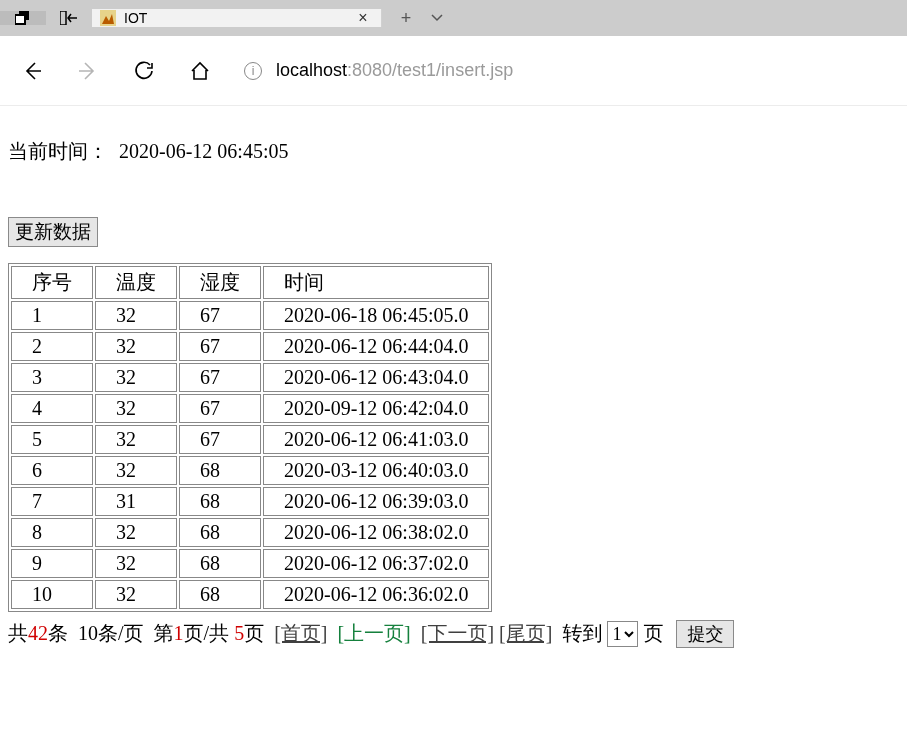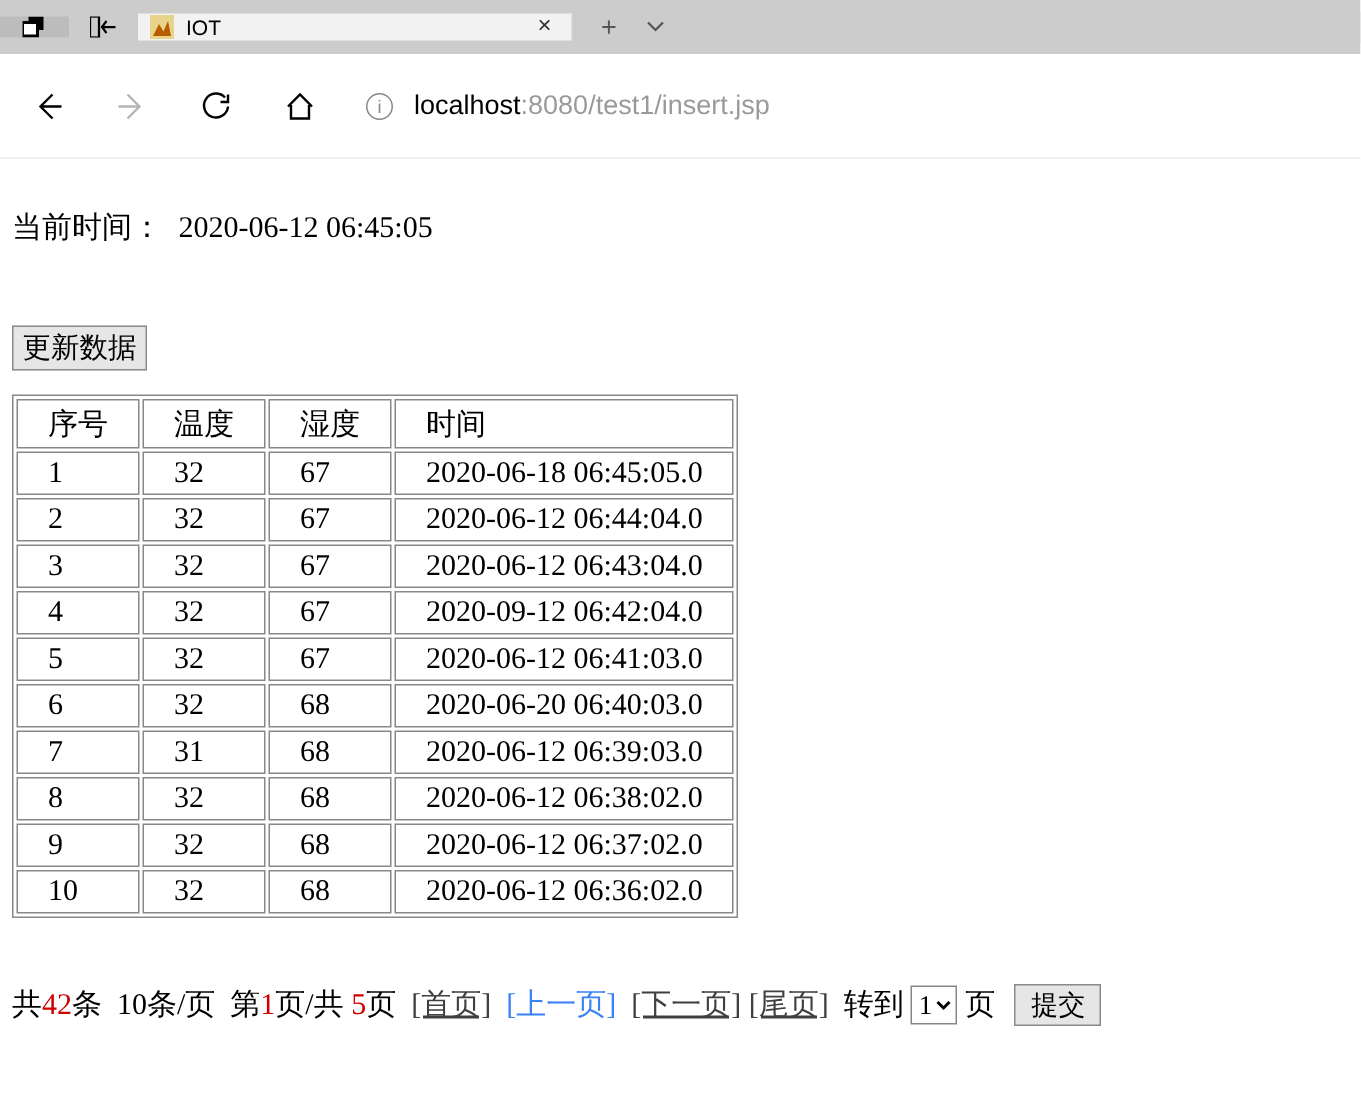--- a/index.html
+++ b/index.html
@@ -69,28 +69,28 @@
     border:1px solid #888; margin-top:16px;
     font-family: SimSun,"宋体","Times New Roman",serif;
   }
   table.data th, table.data td {
     border:1px solid #888; padding:2px 20px; text-align:left;
     font-weight:normal; font-size:20px;
   }
   .pager { margin-top:8px; font-size:20px; }
   .pager .red { color:#d00000; }
   .pager a { color:#404040; text-decoration:underline; }
-  .pager .dis { color:#3b82f6;text-align:right; }
+  .pager .dis { color:#15803d;text-align:right; }
   .pager select {
     font: inherit; font-size:18px; border:1px solid #888; background:#fff;
     height:26px;
   }
   .pager .submit {
     font: inherit; font-size:18px; padding:1px 10px;
-    background:#e6e6e6; border:1px solid #8a8a8a; margin-left:8px;margin-top:36px;
+    background:#e6e6e6; border:1px solid #8a8a8a; margin-left:8px;
   }
   
   svg { display:block; }
 </style>
 </head>
 <body>
 
 <div class="titlebar">
   <div class="tb-btn active">
     <span>
@@ -218,21 +218,21 @@
         <tr>
           <td>5</td>
           <td>32</td>
           <td>67</td>
           <td>2020-06-12 06:41:03.0</td>
         </tr>
         <tr>
           <td>6</td>
           <td>32</td>
           <td>68</td>
-          <td>2020-06-20 06:40:03.0</td>
+          <td>2020-03-12 06:40:03.0</td>
         </tr>
         <tr>
           <td>7</td>
           <td>31</td>
           <td>68</td>
           <td>2020-06-12 06:39:03.0</td>
         </tr>
         <tr>
           <td>8</td>
           <td>32</td>

